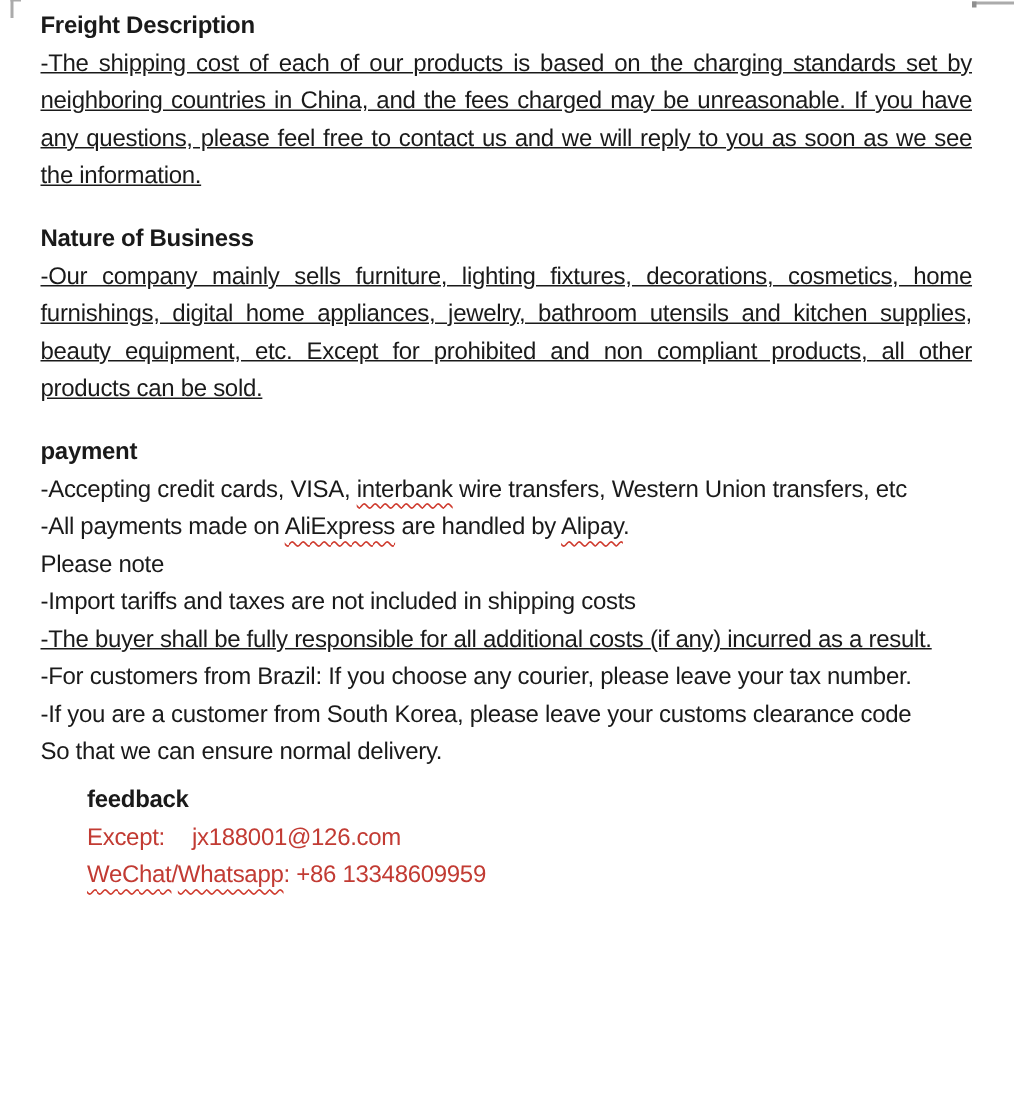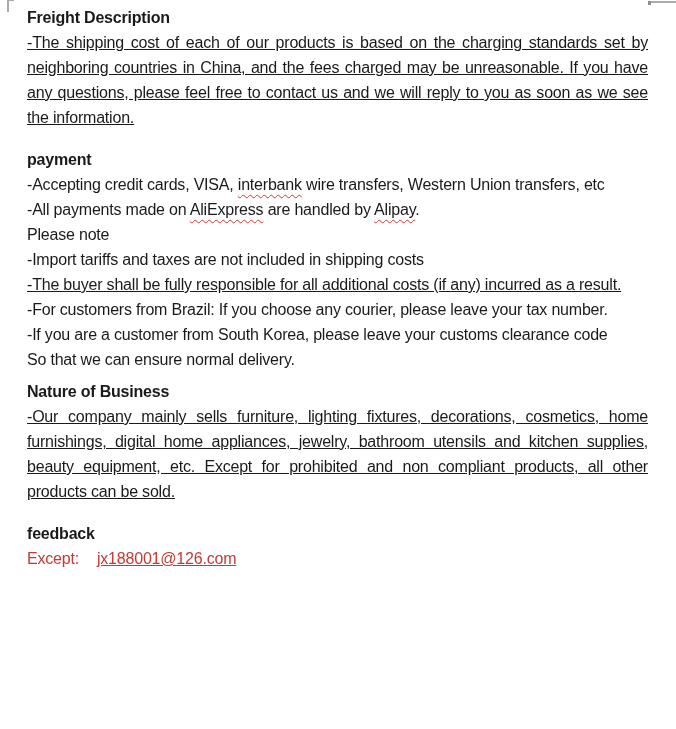--- a/index.html
+++ b/index.html
@@ -19,39 +19,39 @@
     overflow:hidden;
     background:var(--background);
     color:var(--text);
     font-family:"Liberation Sans", sans-serif;
     font-size:16px;
     line-height:25px;
     letter-spacing:-0.2px;
   }
   .sec{margin:0 0 17px 0;}
   .sec-payment{margin-bottom:7px;}
-  .sec:last-child{margin-bottom:0;}
+  .sec:last-child{margin-bottom:0;margin-left:31px;}
   h2{
     margin:0;
     font-size:16px;
     font-weight:700;
     line-height:25px;
   }
   p{margin:0;}
   .just{text-align:justify;text-decoration:underline;}
   .nowrap{white-space:nowrap;}
   .red{color:var(--red);}
   .wavy{
     text-decoration-line:underline;
     text-decoration-style:wavy;
     text-decoration-color:var(--squiggle);
     text-decoration-thickness:1px;
     text-underline-offset:4px;
   }
-  .email-value{padding-left:18px;text-decoration:underline;}
+  .email-value{padding-left:18px;}
   .artifact-left{
     position:absolute;
     top:0;left:7px;
     width:2px;height:12px;
     background:var(--artifact);
   }
   .artifact-left::before{
     content:"";
     position:absolute;
     top:0;left:0;
@@ -78,35 +78,36 @@
 <div class="doc">
 
   <div class="artifact-left"></div>
   <div class="artifact-right"></div>
 
   <section class="sec">
     <h2>Freight Description</h2>
     <p class="just">-The shipping cost of each of our products is based on the charging standards set by neighboring countries in China, and the fees charged may be unreasonable. If you have any questions, please feel free to contact us and we will reply to you as soon as we see the information.</p>
   </section>
 
+  <section class="sec">
+    <h2>Nature of Business</h2>
+    <p class="just">-Our company mainly sells furniture, lighting fixtures, decorations, cosmetics, home furnishings, digital home appliances, jewelry, bathroom utensils and kitchen supplies, beauty equipment, etc. Except for prohibited and non compliant products, all other products can be sold.</p>
+  </section>
+
   <section class="sec sec-payment">
     <h2>payment</h2>
     <p class="nowrap"><span>-Accepting credit cards, VISA, </span><span class="wavy">interbank</span><span> wire transfers, Western Union transfers, etc</span></p>
     <p class="nowrap"><span>-All payments made on </span><span class="wavy">AliExpress</span><span> are handled by </span><span class="wavy">Alipay</span><span>.</span></p>
     <p>Please note</p>
     <p>-Import tariffs and taxes are not included in shipping costs</p>
     <p class="just">-The buyer shall be fully responsible for all additional costs (if any) incurred as a result.</p>
     <p class="nowrap">-For customers from Brazil: If you choose any courier, please leave your tax number.</p>
     <p class="nowrap">-If you are a customer from South Korea, please leave your customs clearance code</p>
     <p>So that we can ensure normal delivery.</p>
   </section>
 
   <section class="sec">
-    <h2>Nature of Business</h2>
-    <p class="just">-Our company mainly sells furniture, lighting fixtures, decorations, cosmetics, home furnishings, digital home appliances, jewelry, bathroom utensils and kitchen supplies, beauty equipment, etc. Except for prohibited and non compliant products, all other products can be sold.</p>
-  </section>
-
-  <section class="sec">
     <h2>feedback</h2>
     <p class="red"><span>Except:</span><span class="email-value">jx188001@126.com</span></p>
+    <p class="red"><span class="wavy">WeChat</span><span>/</span><span class="wavy">Whatsapp</span><span>: +86 13348609959</span></p>
   </section>
 
 </div>
 
 </body></html>

